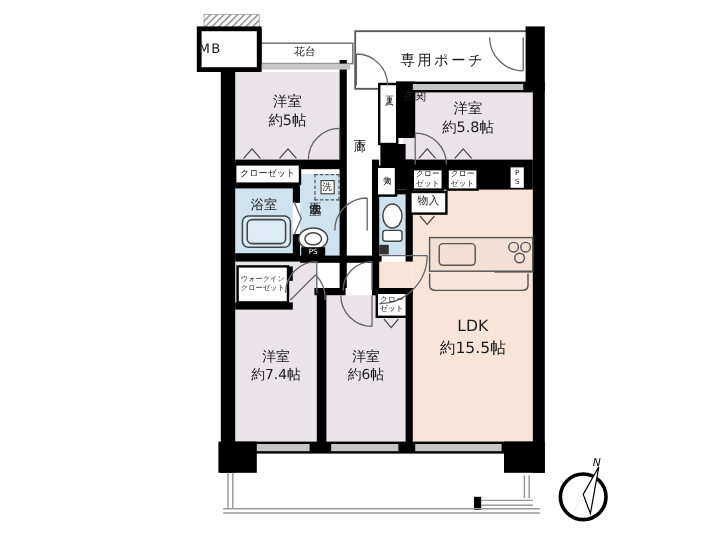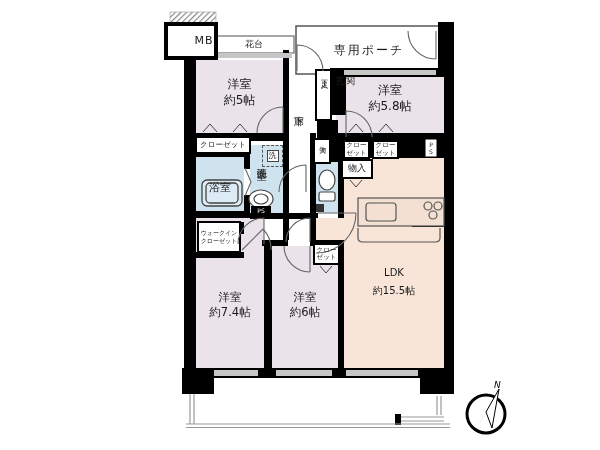--- a/index.html
+++ b/index.html
@@ -7,21 +7,21 @@
          font-family:"DejaVu Sans","Liberation Sans",sans-serif;color:#1a1a1a;}
   #plan-svg{position:absolute;left:0;top:0;}
   .lbl{position:absolute;display:flex;align-items:center;justify-content:center;
        text-align:center;color:#1a1a1a;line-height:1.25;white-space:nowrap;}
   .col{flex-direction:column;}
   .vt{writing-mode:vertical-rl;text-orientation:upright;letter-spacing:1px;justify-content:flex-start;padding-top:2px;}
   .f6{font-size:6px;}  .f65{font-size:6.5px;line-height:7.5px;}
   .f7{font-size:7px;line-height:8px;} .f75{font-size:7.5px;}
   .f8{font-size:8px;} .f9{font-size:9px;} .f10{font-size:10px;}
   .f11{font-size:11px;} .f115{font-size:11.5px;line-height:15px;}
-  .f12{font-size:12px;line-height:16px;} .f13{font-size:10px;line-height:18px;}
+  .f12{font-size:12px;line-height:16px;} .f13{font-size:13px;line-height:18px;}
   .psbox{background:#000;color:#fff;}
   .dash{border:1px dashed #555;background:#cfe3ee;}
   .inbox{border:1px solid #444;background:#fff;padding:0 1px;}
 </style>
 </head>
 <body>
 
 <div id="stage">
 
 <svg id="plan-svg" width="600" height="450" viewBox="0 0 600 450">
@@ -158,21 +158,21 @@
   </g>
 
   <g>
     <circle cx="486" cy="414" r="19" fill="none" stroke="#000" stroke-width="3"></circle>
     <polygon points="499,389 472,437 486,412" fill="#000"></polygon>
     <polygon points="499,389 486,412 492,428" fill="#fff" stroke="#000" stroke-width="1"></polygon>
     <text x="494" y="388" font-size="9" font-style="italic" fill="#000">N</text>
   </g>
 </svg>
 
-<div class="lbl f11" style="left:179px;top:24px;width:50px;height:34px;letter-spacing:1px;">MB</div>
+<div class="lbl f11" style="left:150px;top:24px;width:50px;height:34px;letter-spacing:1px;">MB</div>
 
 <div class="lbl f12" style="left:296px;top:26px;width:146px;height:48px;letter-spacing:2px;">専用ポーチ</div>
 
 <div class="lbl f9" style="left:214px;top:36px;width:80px;height:17px;">花台</div>
 
 <div class="lbl col f12" style="left:196px;top:74px;width:87px;height:36px;">
   <span>洋室</span>
   <span>約5帖</span>
 </div>
 
@@ -182,21 +182,21 @@
 
 <div class="lbl col f12" style="left:336px;top:80px;width:108px;height:36px;">
   <span>洋室</span>
   <span>約5.8帖</span>
 </div>
 
 <div class="lbl vt f10" style="left:289px;top:106px;width:18px;height:40px;">廊下</div>
 
 <div class="lbl f75" style="left:196px;top:137px;width:54px;height:16px;">クローゼット</div>
 
-<div class="lbl f11" style="left:196px;top:180px;width:48px;height:16px;">浴室</div>
+<div class="lbl f11" style="left:196px;top:163px;width:48px;height:16px;">浴室</div>
 
 <div class="lbl dash" style="left:262px;top:145px;width:19px;height:20px;">
   <span class="inbox f8">洗</span>
 </div>
 
 <div class="lbl vt f10" style="left:253px;top:158px;width:16px;height:56px;">洗面室</div>
 
 <div class="lbl psbox f6" style="left:251px;top:206px;width:20px;height:10px;">PS</div>
 
 <div class="lbl vt f65" style="left:314px;top:139px;width:16px;height:24px;">物入</div>

